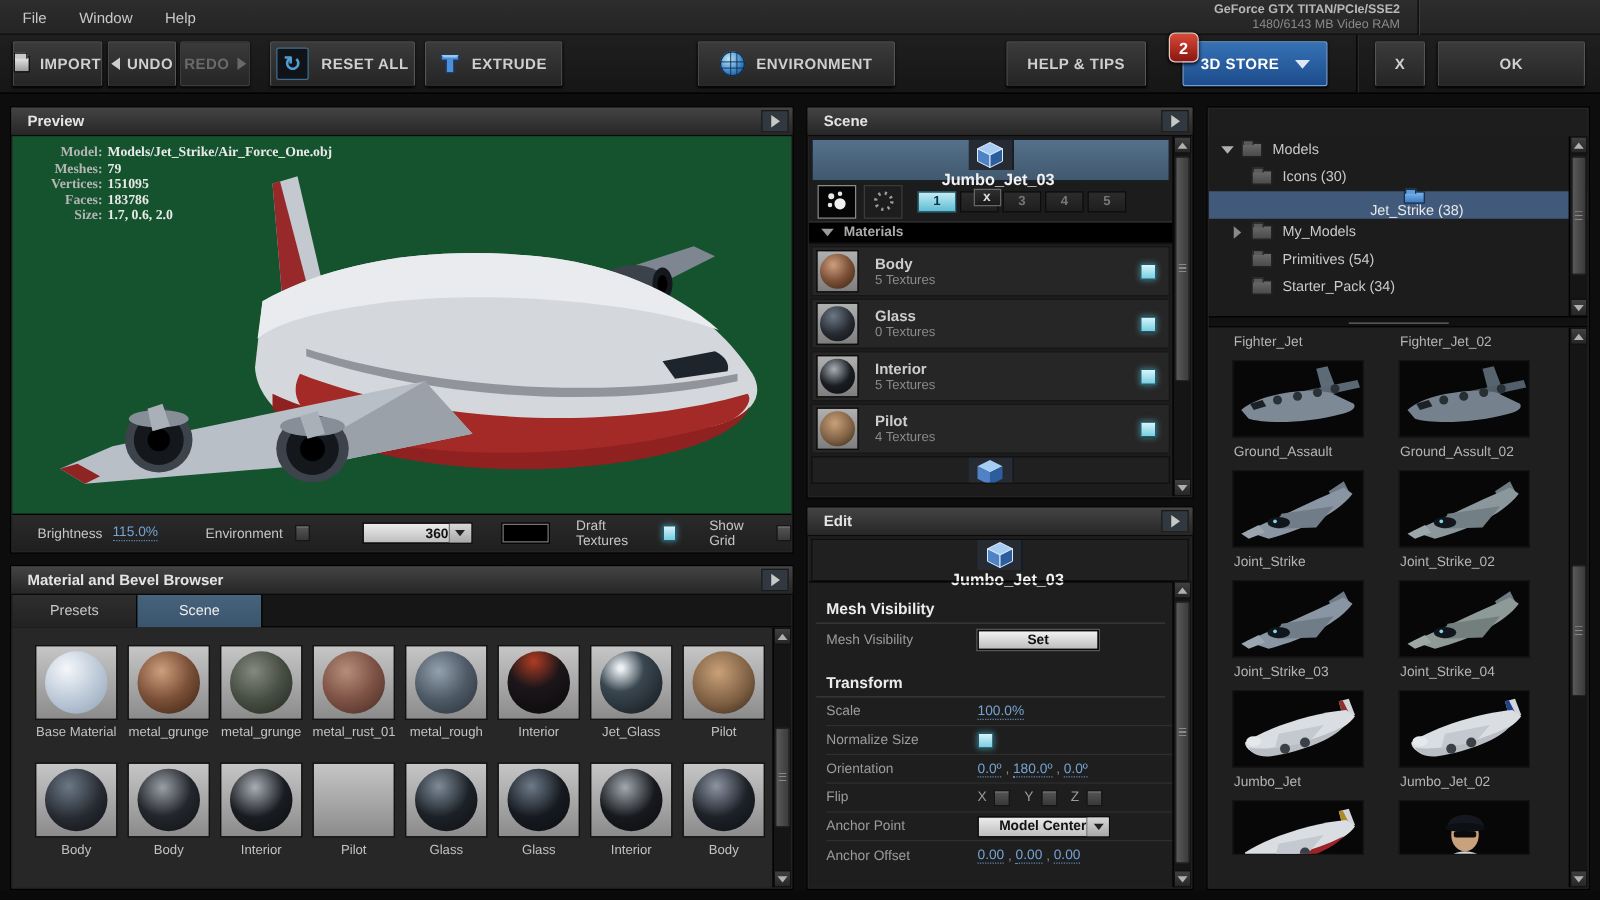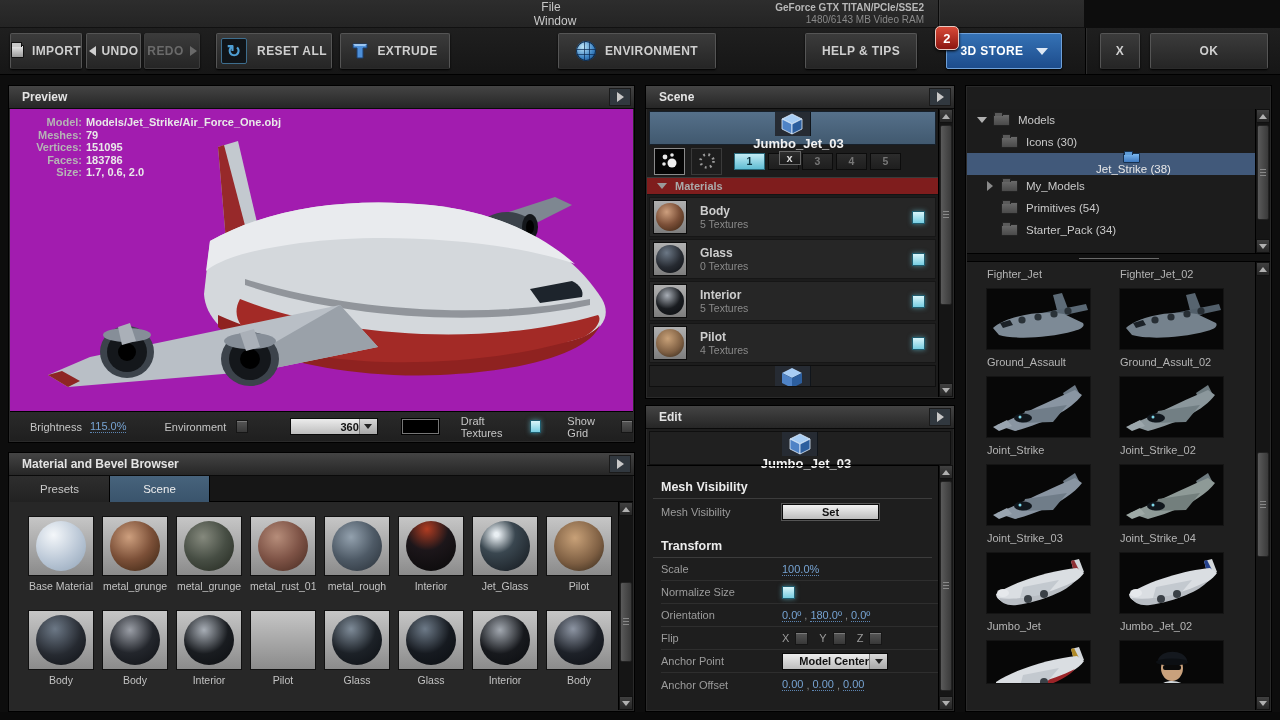--- a/index.html
+++ b/index.html
@@ -1,22 +1,22 @@
 <!DOCTYPE html>
 <html><head>
 <meta charset="utf-8">
 <style>
   * { margin:0; padding:0; box-sizing:border-box; }
   html,body { width:1280px; height:720px; background:#0d0d0d; overflow:hidden;
     font-family:"Liberation Sans", sans-serif; -webkit-font-smoothing:antialiased; }
 
   
-  .menubar { position:absolute; left:0; top:0; width:1084px; height:28px;
+  .menubar { position:absolute; left:0; top:0; width:1280px; height:28px;
     background:linear-gradient(#2d2d2d,#242424); border-bottom:1px solid #111;
-    display:flex; align-items:center;flex-direction:column; }
+    display:flex; align-items:center; }
   .menu-item { color:#c8c8c8; font-size:12px; margin-left:26px; }
   .menu-item:first-child { margin-left:18px; }
   .gpu-info { position:absolute; right:160px; top:2px; text-align:right; line-height:12px; }
   .gpu-info .l1 { color:#b8b8b8; font-size:10px; font-weight:bold; }
   .gpu-info .l2 { color:#8a8a8a; font-size:10px; }
   .brand-sep { position:absolute; right:145px; top:0; width:1px; height:28px; background:#0a0a0a; box-shadow:1px 0 0 #3a3a3a; }
   .brand { position:absolute; right:18px; top:6px; font-size:13px;margin-top:30px; }
   .brand .name { color:#e0e0e0; } .brand .ver { color:#777; margin-left:6px; }
 
   
@@ -64,21 +64,21 @@
   .vs-thumb { position:absolute; left:1px; width:12px; background:linear-gradient(90deg,#5a5a5a,#3a3a3a); border:1px solid #222; border-radius:2px; }
   .vs-grip { position:absolute; left:2px; right:2px; top:50%; height:7px; margin-top:-4px;
     background:repeating-linear-gradient(#888 0 1px, transparent 1px 3px); }
 
   
   .chk { width:13px; height:13px; background:linear-gradient(#565656,#383838); border:1px solid #161616; box-shadow:inset 0 1px 0 #7a7a7a; }
   .link { color:#76a3d2; border-bottom:1px dotted #5d86b3; font-size:11px; }
 
   
   #preview { left:8px; top:85px; width:627px; height:358px; }
-  .pv-content { position:absolute; left:1px; right:1px; top:23px; bottom:31px; background:#a21caf; overflow:hidden; }
+  .pv-content { position:absolute; left:1px; right:1px; top:23px; bottom:31px; background:#14532d; overflow:hidden;font-family:Liberation Serif, serif; }
   .pv-info { position:absolute; left:10px; top:7px; z-index:5; }
   .pv-line { display:flex; font-size:11px; font-weight:bold; line-height:12.5px; }
   .pv-line .k { width:62px; text-align:right; color:#b5b5b5; margin-right:4px; }
   .pv-line .v { color:#e9e9e9; }
   .pv-footer { position:absolute; left:1px; right:1px; bottom:1px; height:30px; background:linear-gradient(#2a2a2a,#1f1f1f);
     border-top:1px solid #000; display:flex; align-items:center; }
   .pv-footer .lbl { color:#c6c6c6; font-size:11px; }
   .combo { height:17px; background:linear-gradient(#ececec,#bdbdbd); border:1px solid #0a0a0a; display:flex; align-items:center; }
   .combo .txt { font-size:11px; font-weight:bold; color:#111; text-align:right; flex:1; }
   .combo .arr { width:18px; height:100%; border-left:1px solid #7a7a7a; background:linear-gradient(#d8d8d8,#a8a8a8); display:flex; align-items:center; justify-content:center; }
@@ -121,21 +121,21 @@
   .cube-tile { width:36px; height:100%; background:#262b33; border-right:1px solid #10151b; display:flex; align-items:center; justify-content:center; }
   .item-lbl { flex:1; margin-left:12px; font-size:13px; font-weight:bold; color:#f2f2f2; }
   .xbtn { width:22px; height:20px; margin-right:6px; background:linear-gradient(#2e2e2e,#1a1a1a); border:1px solid #666; color:#ddd; font-size:11px; font-weight:bold; display:flex; align-items:center; justify-content:center; }
   .mode-row { height:32px; display:flex; align-items:center; padding-left:7px; }
   .mode-btn { width:31px; height:27px; border:1px solid #8a8a8a; background:#050505; display:flex; align-items:center; justify-content:center; margin-right:6px; }
   .mode-btn.off { border-color:#3a3a3a; background:#1d1d1d; }
   .grp-btns { display:flex; gap:3px; margin-left:6px; }
   .grp { width:31px; height:17px; display:flex; align-items:center; justify-content:center; font-size:10.5px; font-weight:bold;
     background:linear-gradient(#2c2c2c,#1e1e1e); border:1px solid #0c0c0c; color:#777; }
   .grp.active { background:linear-gradient(#c3ecf5,#5fbcd3); border:1px solid #2a6a7c; color:#0a3340; }
-  .sec-hdr { height:18px; background:#7f1d1d; border-top:1px solid #3a3a3a; border-bottom:1px solid #141414; display:flex; align-items:center; padding-left:10px; margin-right:15px; }
+  .sec-hdr { height:18px; background:#000000; border-top:1px solid #3a3a3a; border-bottom:1px solid #141414; display:flex; align-items:center; padding-left:10px; margin-right:15px; }
   .sec-hdr .tri { width:0;height:0;border-left:5px solid transparent;border-right:5px solid transparent;border-top:6px solid #9a9a9a; margin-right:8px; }
   .sec-hdr .t { color:#aaa; font-size:11px; font-weight:bold; }
   .mat-row { position:relative; height:40px; margin:2px 17px 0 2px; background:#262626; border:1px solid #161616; display:flex; align-items:center; }
   .mat-thumb { width:34px; height:34px; margin-left:3px; background:linear-gradient(#b0b0b0,#7e7e7e); border:1px solid #0c0c0c; display:flex; align-items:center; justify-content:center; }
   .mat-thumb .sphere { width:28px; height:28px; }
   .mat-name { margin-left:13px; flex:1; }
   .mat-name .n { font-size:12px; font-weight:bold; color:#cdcdcd; line-height:13px; }
   .mat-name .t { font-size:10.5px; color:#8a8a8a; }
   .mat-row .chk { margin-right:10px; }
 

